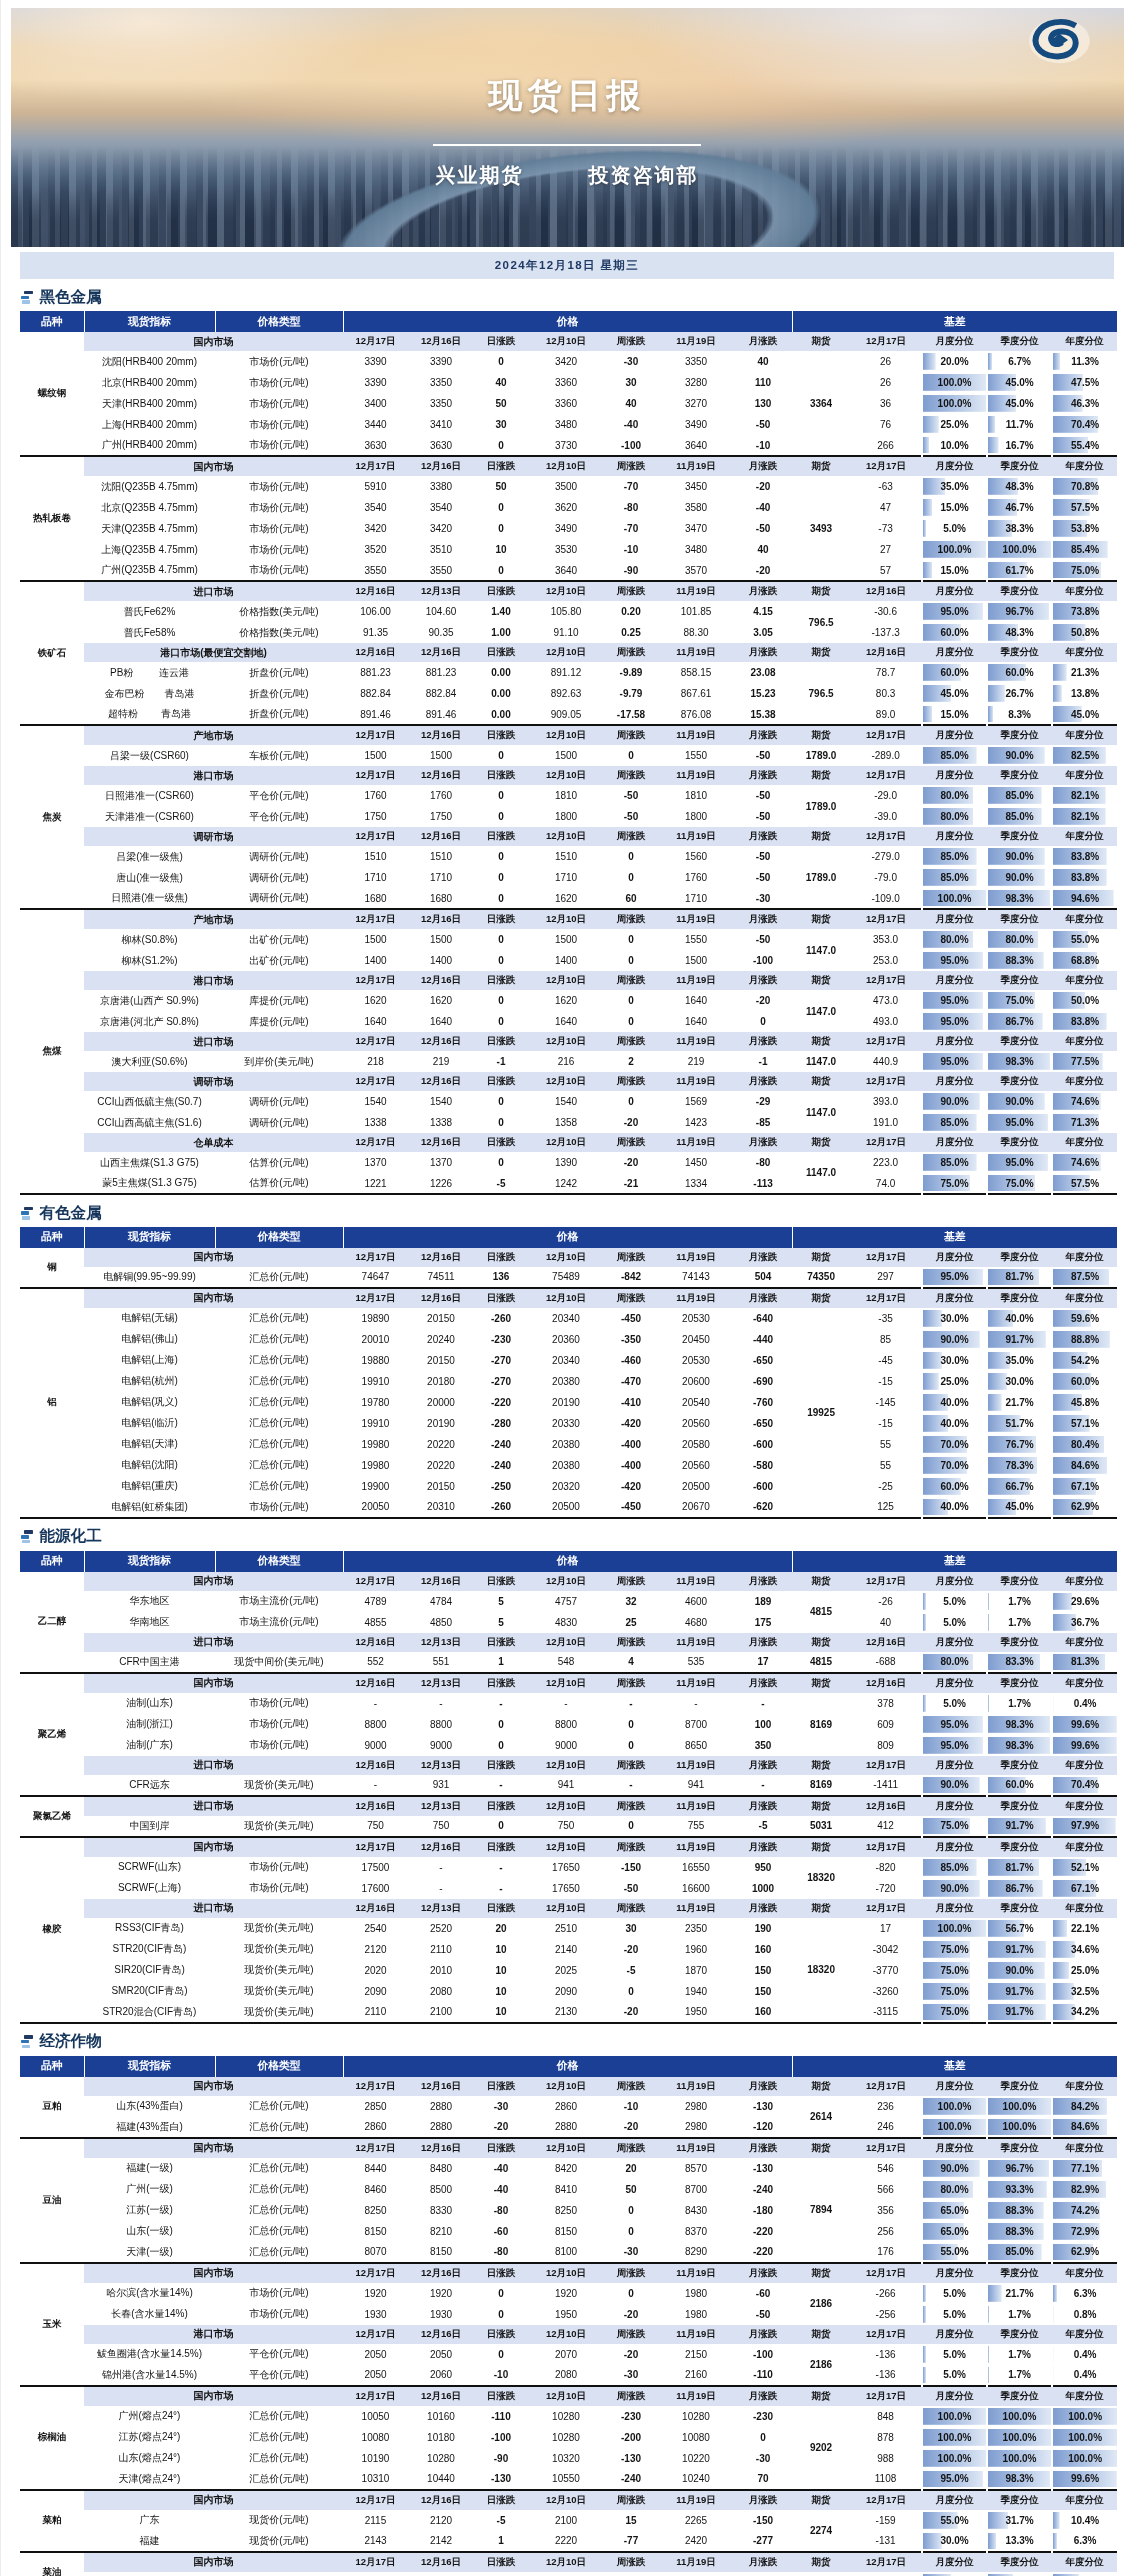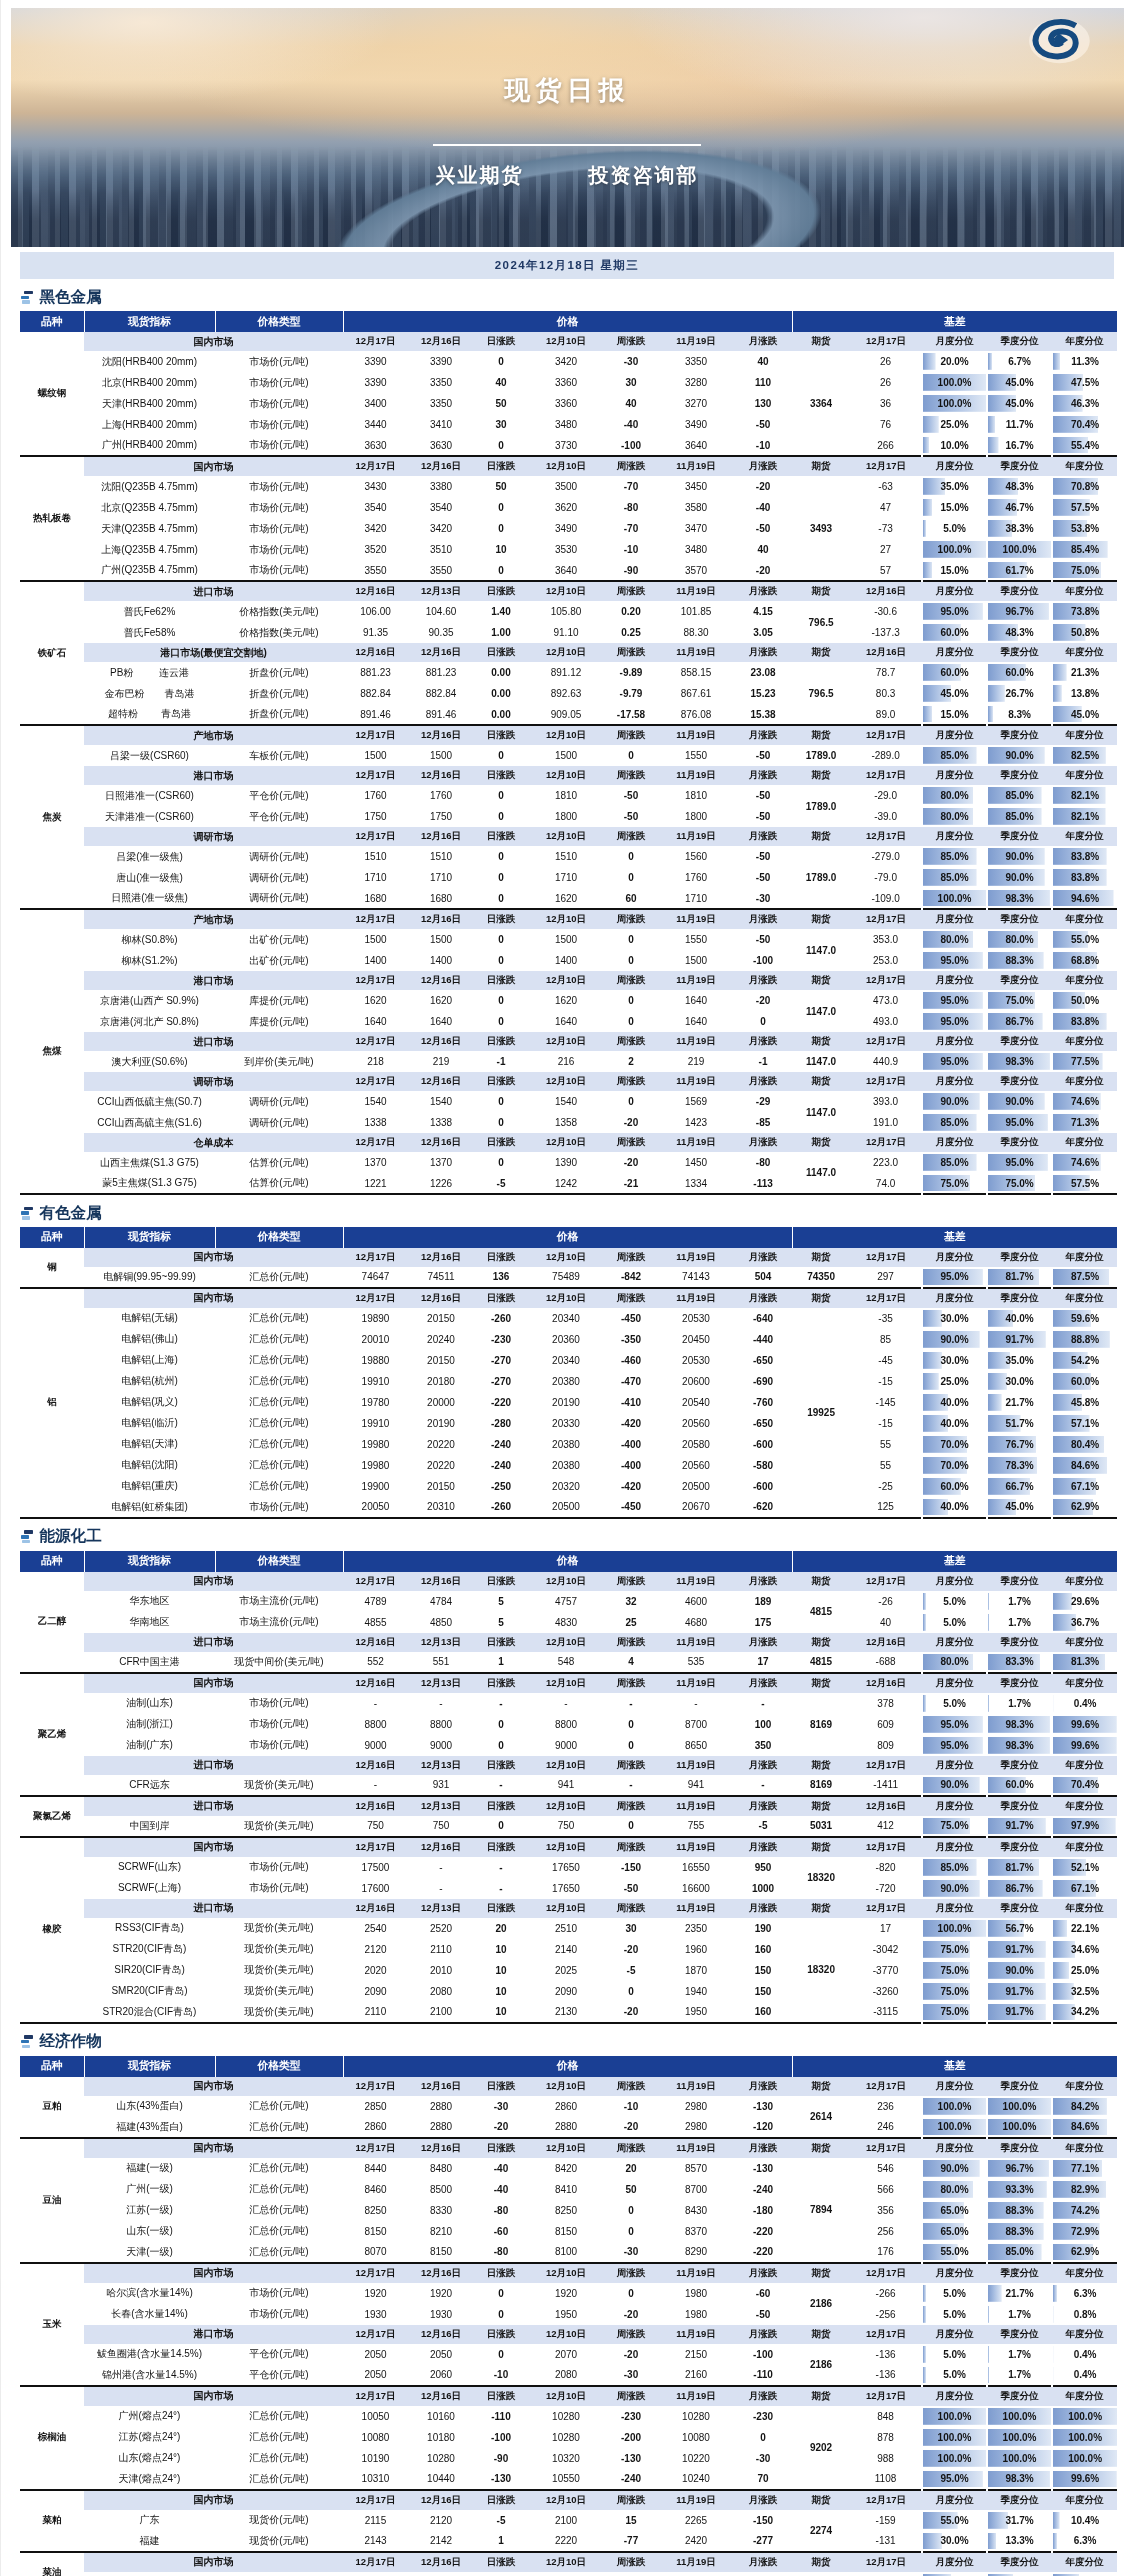--- a/index.html
+++ b/index.html
@@ -19,21 +19,21 @@
       rgba(32,46,68,.6) 12px 21px, rgba(104,118,138,.4) 21px 28px, rgba(54,68,90,.55) 28px 37px);
     -webkit-mask-image:linear-gradient(180deg,transparent 0,#000 45%);mask-image:linear-gradient(180deg,transparent 0,#000 45%);}
   .banner .city2{height:24%;
     background:repeating-linear-gradient(90deg, rgba(30,42,62,.75) 0 11.5px, rgba(70,85,105,.55) 11.5px 17.6px,
       rgba(24,36,56,.7) 17.6px 30px, rgba(90,104,124,.5) 30px 39px);
     -webkit-mask-image:linear-gradient(180deg,transparent 0,#000 55%);mask-image:linear-gradient(180deg,transparent 0,#000 55%);}
   .banner .river{position:absolute;left:26%;bottom:-34%;width:50%;height:78%;border-radius:50%;
     background:radial-gradient(ellipse at center, rgba(0,0,0,0) 48%, rgba(125,150,175,.9) 50%,
       rgba(98,126,152,.95) 60%, rgba(0,0,0,0) 62%);transform:rotate(-6deg);}
   .banner-title{position:absolute;top:65px;left:0;width:100%;text-align:center;color:#fff;
-    font-size:26px;font-weight:bold;letter-spacing:5.4px;text-shadow:0 1.4px 4px rgba(0,0,0,.35);}
+    font-size:34px;font-weight:bold;letter-spacing:5.4px;text-shadow:0 1.4px 4px rgba(0,0,0,.35);}
   .banner-line{position:absolute;top:136px;left:50%;transform:translateX(-50%);width:268px;height:2px;background:#fff;}
   .banner-sub{position:absolute;top:154px;left:0;width:100%;display:flex;justify-content:center;gap:65px;
     color:#fff;font-size:20px;font-weight:bold;letter-spacing:2px;text-shadow:0 1.4px 3.4px rgba(0,0,0,.35);}
   .logo{position:absolute;top:9.5px;right:31px;width:65px;height:47px;}
   
   .datebar{margin:5.4px 19px 0;height:27px;line-height:27px;background:#d9e2f1;text-align:center;
     color:#1f3864;font-weight:bold;font-size:11.5px;letter-spacing:1.4px;}
   
   .section{margin:0 19px;}
   .sec-title{display:flex;align-items:center;gap:6px;padding:7.4px 1.4px 3.4px;color:#16365c;font-size:15.6px;font-weight:bold;}
@@ -230,21 +230,21 @@
             <td>月涨跌</td>
             <td>期货</td>
             <td>12月17日</td>
             <td>月度分位</td>
             <td>季度分位</td>
             <td>年度分位</td>
           </tr>
           <tr class="data">
             <td class="ind">沈阳(Q235B 4.75mm)</td>
             <td class="typ">市场价(元/吨)</td>
-            <td class="num">3430</td>
+            <td class="num">5910</td>
             <td class="num">3380</td>
             <td class="chg up">50</td>
             <td class="num">3500</td>
             <td class="chg dn">-70</td>
             <td class="num">3450</td>
             <td class="chg dn">-20</td>
             <td class="fut" rowspan="5">3493</td>
             <td class="basis">-63</td>
             <td class="pct" style="background-size: 35% 80%;">35.0%</td>
             <td class="pct" style="background-size: 48.3% 80%;">48.3%</td>

